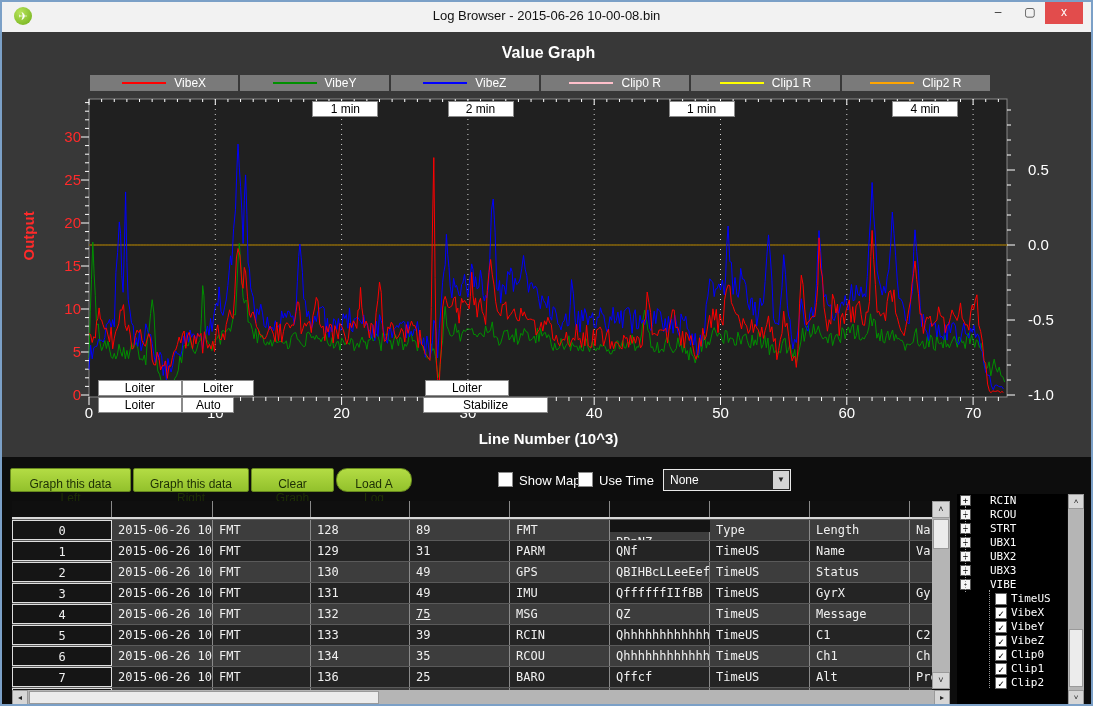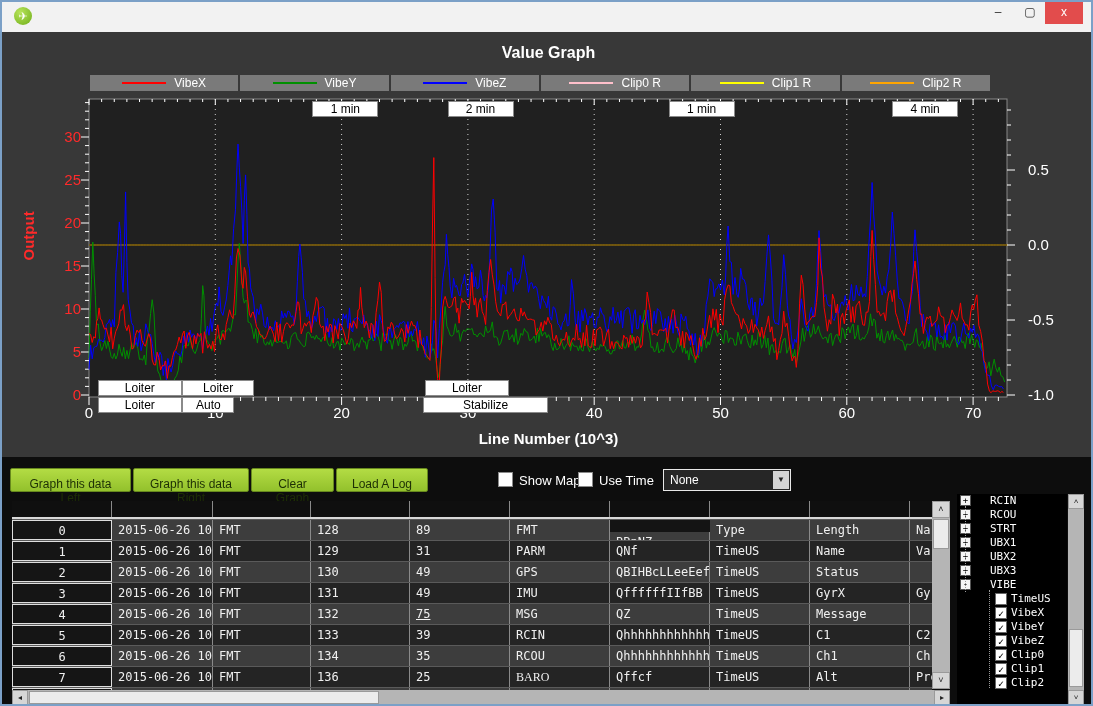--- a/index.html
+++ b/index.html
@@ -70,20 +70,21 @@
            border:1px solid #666;color:#000;font-size:10px;line-height:11px;text-align:center;}
   .guide{position:absolute;border-left:1px dotted #9a9a9a;width:0;}
 </style>
 </head>
 <body>
 
 <div id="window">
 
   <div id="titlebar">
     <div id="app-icon">✈</div>
+    <div id="title-text">Log Browser - 2015-06-26 10-00-08.bin</div>
     <div id="btn-min" class="cap-btn">–</div>
     <div id="btn-max" class="cap-btn">▢</div>
     <div id="btn-close" class="cap-btn">x</div>
   </div>
 
   <div id="chart-panel">
     <div id="chart-title">Value Graph</div>
     <div id="legend">
         <div class="lg-item">
           <span class="lg-line" style="background: rgb(255, 0, 0);"></span>
@@ -359,21 +360,21 @@
         <div class="wbox" style="left: 180.462px; width: 51.783px; top: 365px;">Auto</div>
         <div class="wbox" style="left: 421.063px; width: 125.037px; top: 365px;">Stabilize</div>
       </div>
     <div id="y-left-title">Output</div>
     <div id="x-axis-title">Line Number (10^3)</div>
   </div>
 
   <button class="gbtn" style="left:8px;width:121px;">Graph this data Left</button>
   <button class="gbtn" style="left:131px;width:116px;">Graph this data Right</button>
   <button class="gbtn" style="left:249px;width:83px;">Clear Graph</button>
-  <button class="gbtn" style="left:334px;width:92px;">Load A Log</button>
+  <button class="gbtn" style="left:334px;width:76px;border-radius:11px;">Load A Log</button>
 
   <div class="cb-box" style="left:496px;"></div>
   <div class="cb-label" style="left:517px;">Show Map</div>
   <div class="cb-box" style="left:576px;"></div>
   <div class="cb-label" style="left:597px;">Use Time</div>
 
   <div id="dropdown">
     <span>None</span>
     <span id="dropdown-arrow">▼</span>
   </div>
@@ -474,21 +475,21 @@
         <div class="td" style="width: 100px;">TimeUS</div>
         <div class="td" style="width: 100px;">Ch1</div>
         <div class="td" style="width: 40px;">Ch</div>
       </div>
       <div class="tr odd">
         <div class="td idx" style="width: 100px;">7</div>
         <div class="td" style="width: 101px;">2015-06-26 10:0...</div>
         <div class="td" style="width: 98px;">FMT</div>
         <div class="td" style="width: 99px;">136</div>
         <div class="td" style="width: 100px;">25</div>
-        <div class="td" style="width: 100px; font-family: Liberation Serif, serif;">BARO</div>
+        <div class="td" style="width: 100px;">BARO</div>
         <div class="td" style="width: 100px;">Qffcf</div>
         <div class="td" style="width: 100px;">TimeUS</div>
         <div class="td" style="width: 100px;">Alt</div>
         <div class="td" style="width: 40px;">Pre</div>
       </div>
       <div class="tr even">
         <div class="td idx" style="width: 100px;">8</div>
         <div class="td" style="width: 101px;">2015-06-26 10:0...</div>
         <div class="td" style="width: 98px;">FMT</div>
         <div class="td" style="width: 99px;">137</div>

